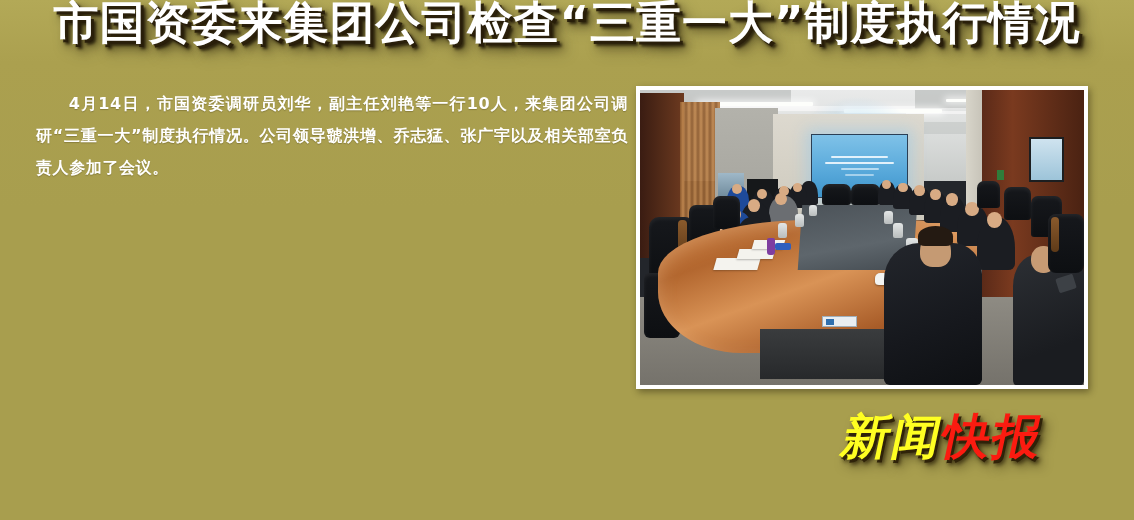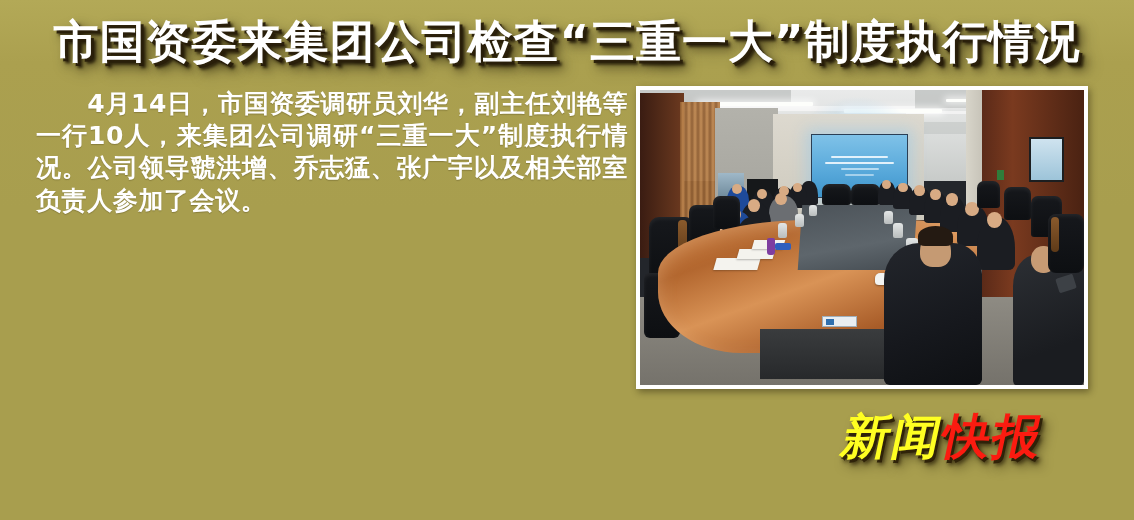--- a/index.html
+++ b/index.html
@@ -23,21 +23,20 @@
   }
 
   
   #headline-bar {
     position: absolute;
     left: 0;
     top: 0;
     width: 1134px;
     height: 82px;
     display: flex;
-    align-items: center;
     justify-content: center;
   }
   #headline-text {
     font-family: "DejaVu Sans", "Liberation Sans", sans-serif;
     font-size: 45px;
     font-weight: bold;
     color: #ffffff;
     letter-spacing: 1px;
     white-space: nowrap;
     line-height: 1;
@@ -49,21 +48,21 @@
   }
 
   
   #article {
     position: absolute;
     left: 36px;
     top: 88px;
     width: 592px;
   }
   .para {
-    font-size: 25px;
+    font-size: 16px;
     font-weight: bold;
     color: #ffffff;
     line-height: 32.2px;
     text-indent: 2.05em;
     text-align: justify;
     text-justify: inter-character;
     letter-spacing: 0.6px;
     margin: 0;
     text-shadow: 0 1px 1px rgba(60,50,18,.30);
   }

